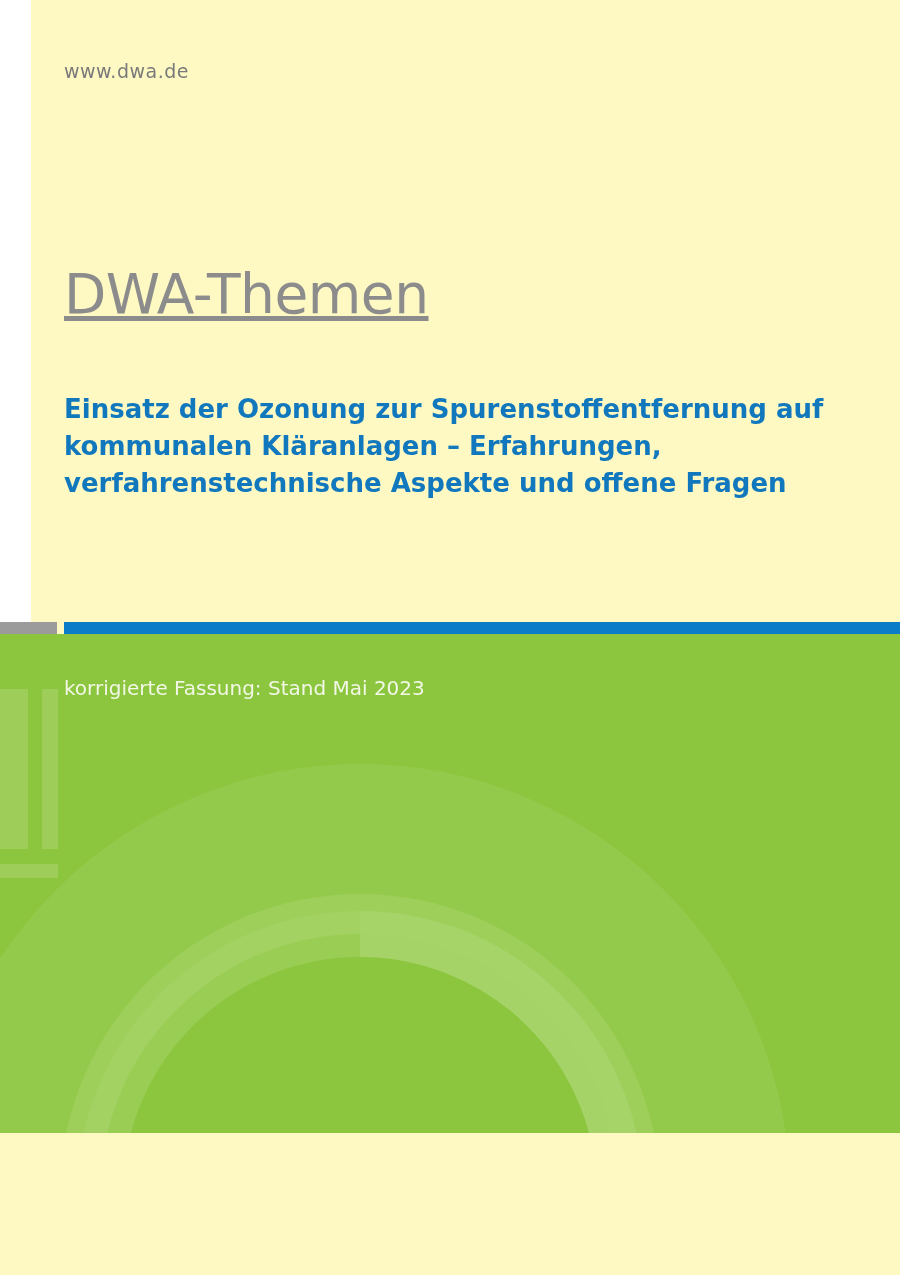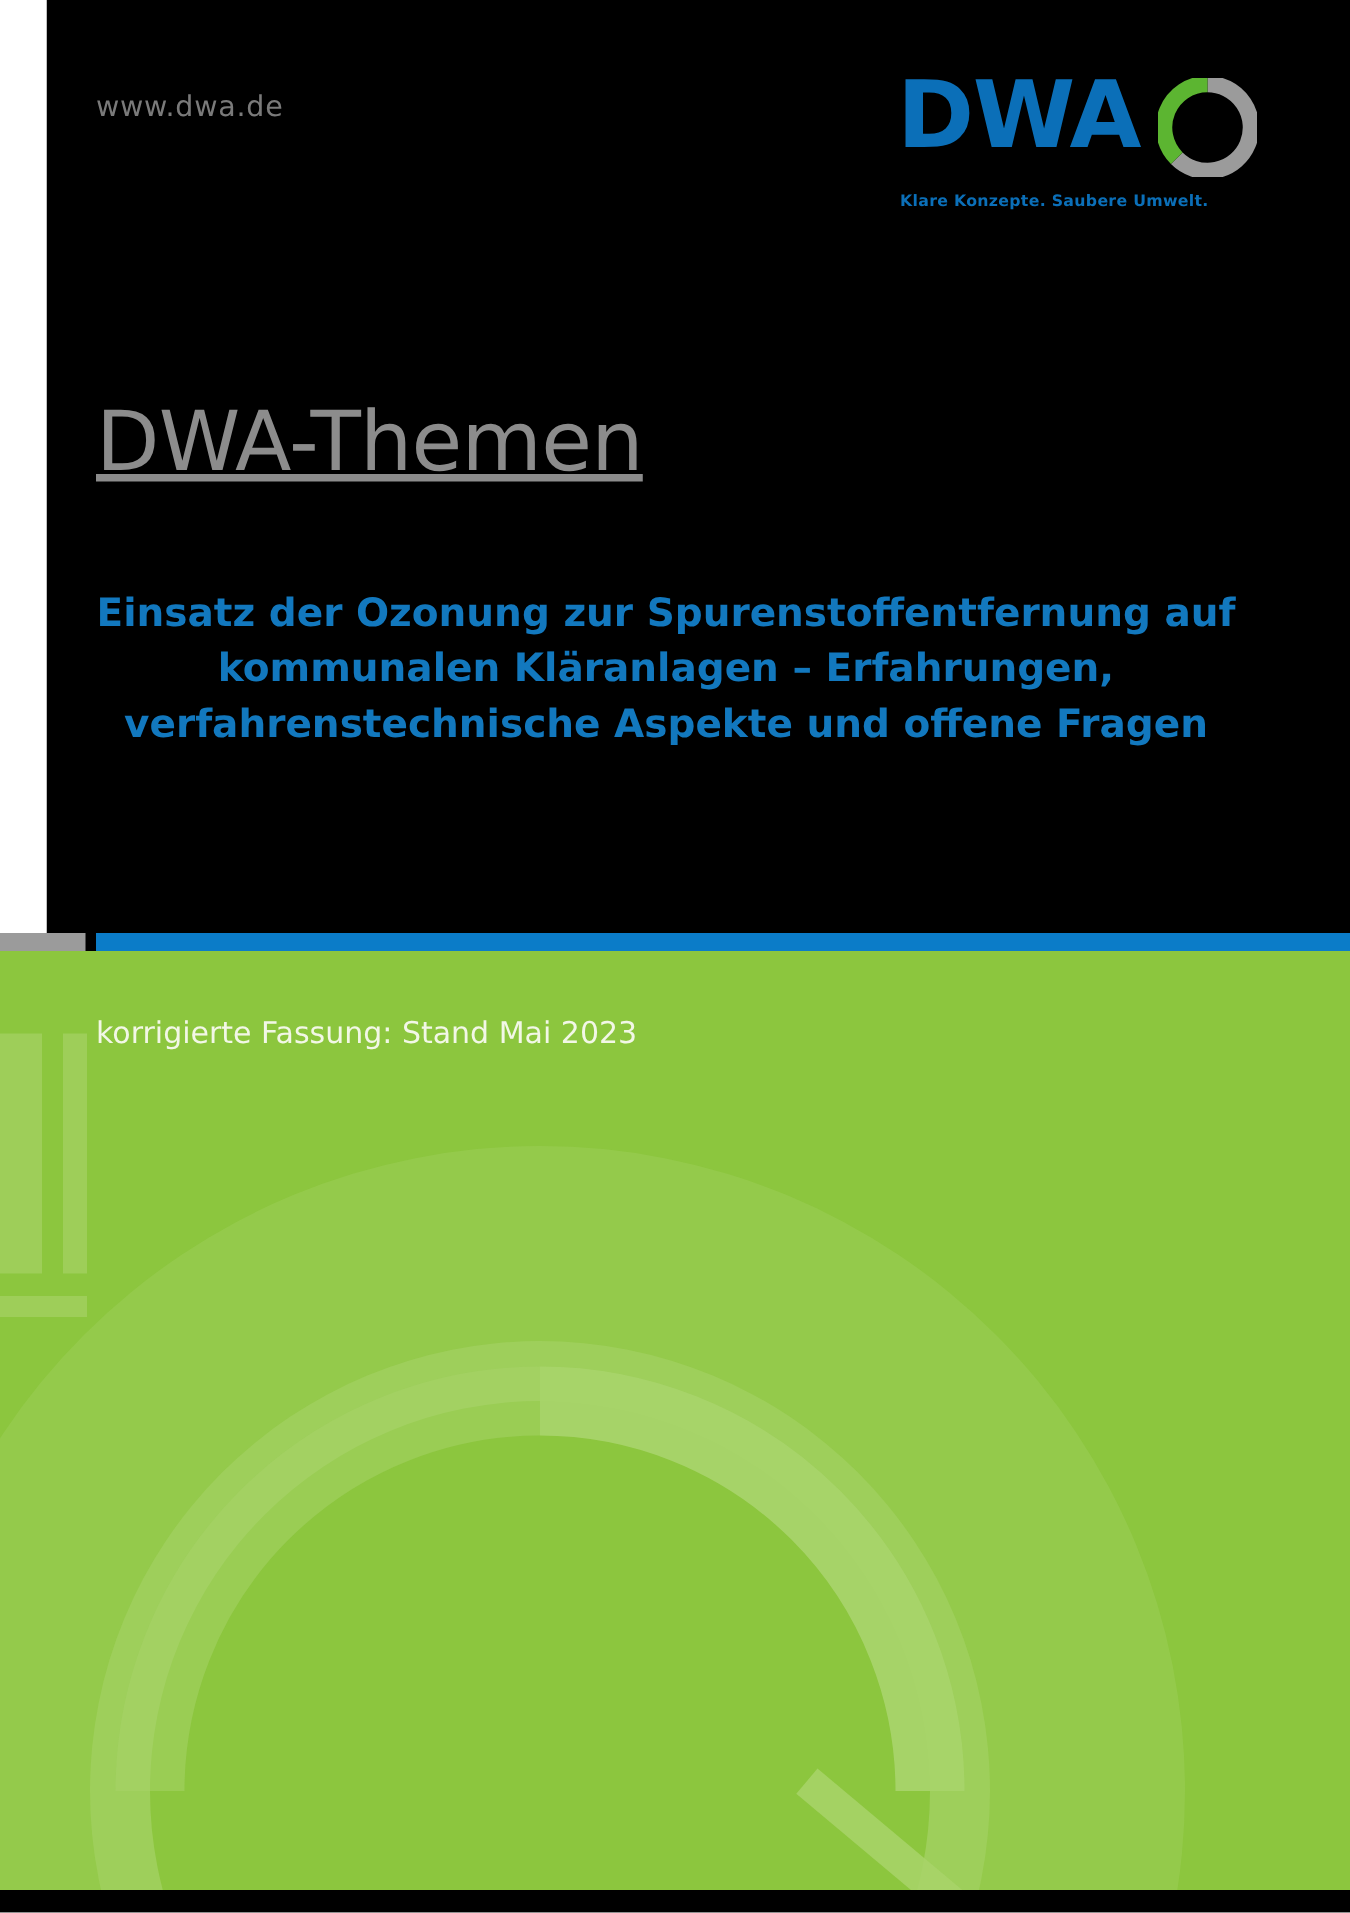--- a/index.html
+++ b/index.html
@@ -7,23 +7,22 @@
     padding: 0;
     background: #ffffff;
   }
   body {
     font-family: "DejaVu Sans", sans-serif;
   }
   .page {
     position: relative;
     width: 900px;
     height: 1275px;
-    background: #000000;
+    background: #fef9c3;
     overflow: hidden;
-    text-align: center;
   }
 
   
   .left-strip {
     position: absolute;
     left: 0;
     top: 0;
     width: 30px;
     height: 634px;
     background: #ffffff;
@@ -132,21 +131,21 @@
     height: 12px;
     background: #0b7cc8;
   }
 
   
   .green-panel {
     position: absolute;
     left: 0;
     top: 634px;
     width: 900px;
-    height: 626px;
+    height: 499px;
     background: #8cc63e;
     overflow: hidden;
   }
   .green-panel svg {
     position: absolute;
     left: 0;
     top: 0;
   }
   .revision-note {
     position: absolute;
@@ -161,30 +160,20 @@
 </head>
 <body>
 
 <div class="page">
 
   <div class="left-strip"></div>
   <div class="left-strip-bar"></div>
 
   <div class="url">www.dwa.de</div>
 
-  <div class="logo">
-    <div class="logo-text">DWA</div>
-    <div class="logo-ring">
-      <svg width="66" height="66" viewBox="0 0 66 66">
-        <path d="M33 4 A29 29 0 1 1 12.5 53.5" fill="none" stroke="#9b9b9b" stroke-width="11"></path>
-        <path d="M12.5 53.5 A29 29 0 0 1 33 4" fill="none" stroke="#5cb531" stroke-width="11"></path>
-      </svg>
-    </div>
-    <div class="logo-claim">Klare Konzepte. Saubere Umwelt.</div>
-  </div>
 
   <div class="series-title">DWA-Themen</div>
 
   <div class="main-title">Einsatz der Ozonung zur Spurenstoffentfernung auf kommunalen Kläranlagen – Erfahrungen, verfahrenstechnische Aspekte und offene Fragen</div>
 
 
   <div class="blue-rule"></div>
 
   <div class="green-panel">
     <svg width="900" height="641" viewBox="0 0 900 641">

